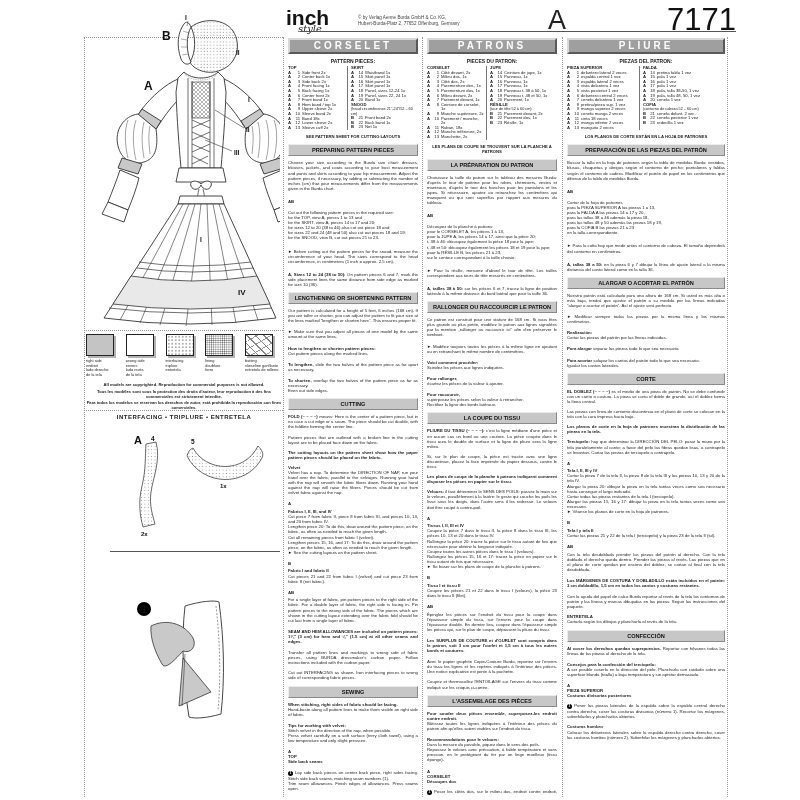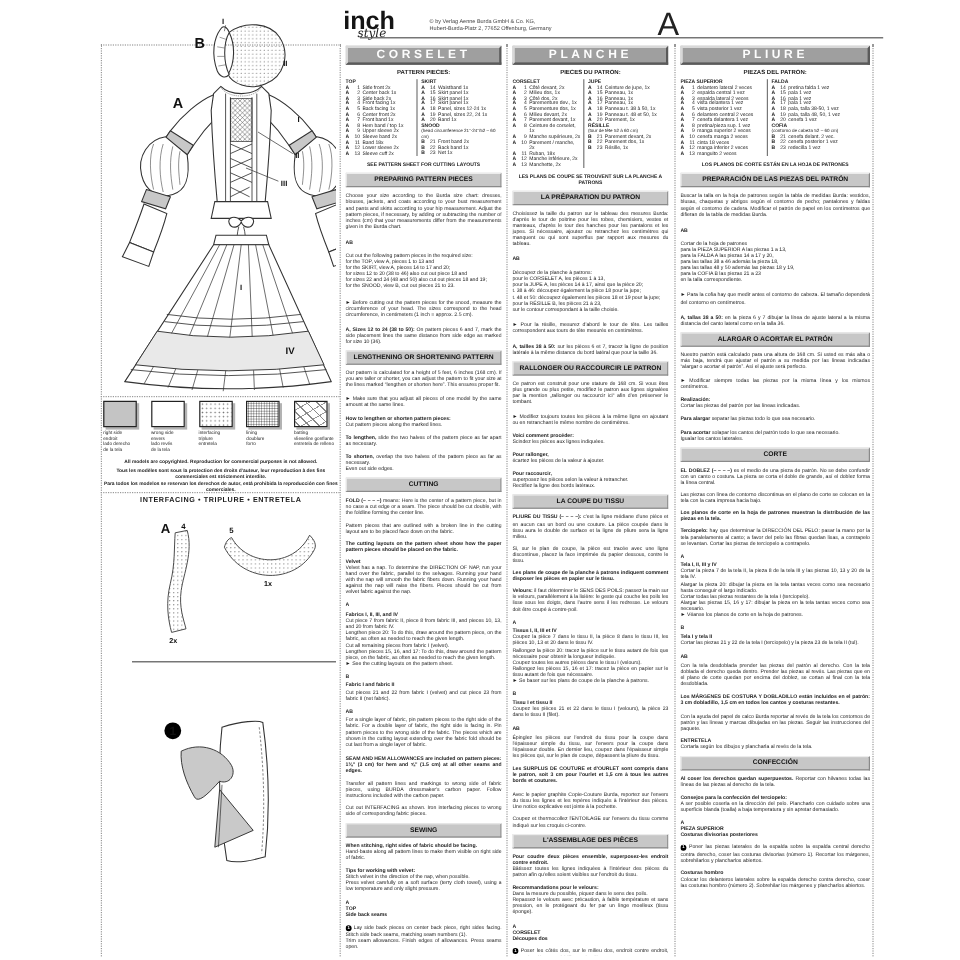--- a/index.html
+++ b/index.html
@@ -68,20 +68,21 @@
 
   <div class="logo">
     <div class="b1">inch</div>
     <div class="b2">style</div>
   </div>
   <div class="pub">
     <div>© by Verlag Aenne Burda GmbH &amp; Co. KG,</div>
     <div>Hubert-Burda-Platz 2, 77652 Offenburg, Germany</div>
   </div>
   <div class="viewA">A</div>
+  <div class="pnum">7171</div>
   <div class="hrule"></div>
 
   <div class="vdot" style="left:84px"></div>
   <div class="vdot" style="left:283px"></div>
   <div class="vdot" style="left:422px"></div>
   <div class="vdot" style="left:562px"></div>
   <div class="vdot" style="left:727px"></div>
   <div class="hdot" style="left:84px;top:37px;width:199px"></div>
   <div class="hdot" style="left:84px;top:330px;width:199px"></div>
   <div class="hdot" style="left:84px;top:410px;width:199px"></div>
@@ -367,21 +368,21 @@
       <p style="margin-top: 6px;">Transfer all pattern lines and markings to wrong side of fabric pieces, using BURDA dressmaker's carbon paper. Follow instructions included with the carbon paper.</p>
       <p style="margin-top: 5px;">Cut out INTERFACING as shown. Iron interfacing pieces to wrong side of corresponding fabric pieces.</p>
       <div class="secbar">SEWING</div>
       <p><b>When stitching, right sides of fabric should be facing.</b><br>Hand-baste along all pattern lines to make them visible on right side of fabric.</p>
       <p style="margin-top: 6px;"><b>Tips for working with velvet:</b><br>Stitch velvet in the direction of the nap, when possible.<br>Press velvet carefully on a soft surface (terry cloth towel), using a low temperature and only slight pressure.</p>
       <p class="pb" style="margin-top: 6px;">A<br>TOP<br>Side back seams</p>
       <p style="margin-top: 5px;"><span class="step">1</span>  Lay side back pieces on center back piece, right sides facing. Stitch side back seams, matching seam numbers (1).<br>Trim seam allowances. Finish edges of allowances. Press seams open.</p>
       <p style="margin-top: 5px;"><b>Shoulder seams</b><br>Lay side front pieces on back unit, right sides facing. Stitch shoulder seams, matching seam numbers (2). Finish edges of seam allowances and press seams open.</p>
     </div>
   <div class="col col-1">
-      <div class="colbar">PLANCHE</div>
+      <div class="colbar">PATRONS</div>
       <div class="ptitle">PIECES DU PATRON:</div>
       <div class="ptable">
         <div class="pcol pleft">
           <div class="gtitle">CORSELET</div>
           <div class="prow">
             <span class="pv">A</span>
             <span class="pn">1</span>
             <span class="pt">Côté devant, 2x</span>
           </div>
           <div class="prow">

